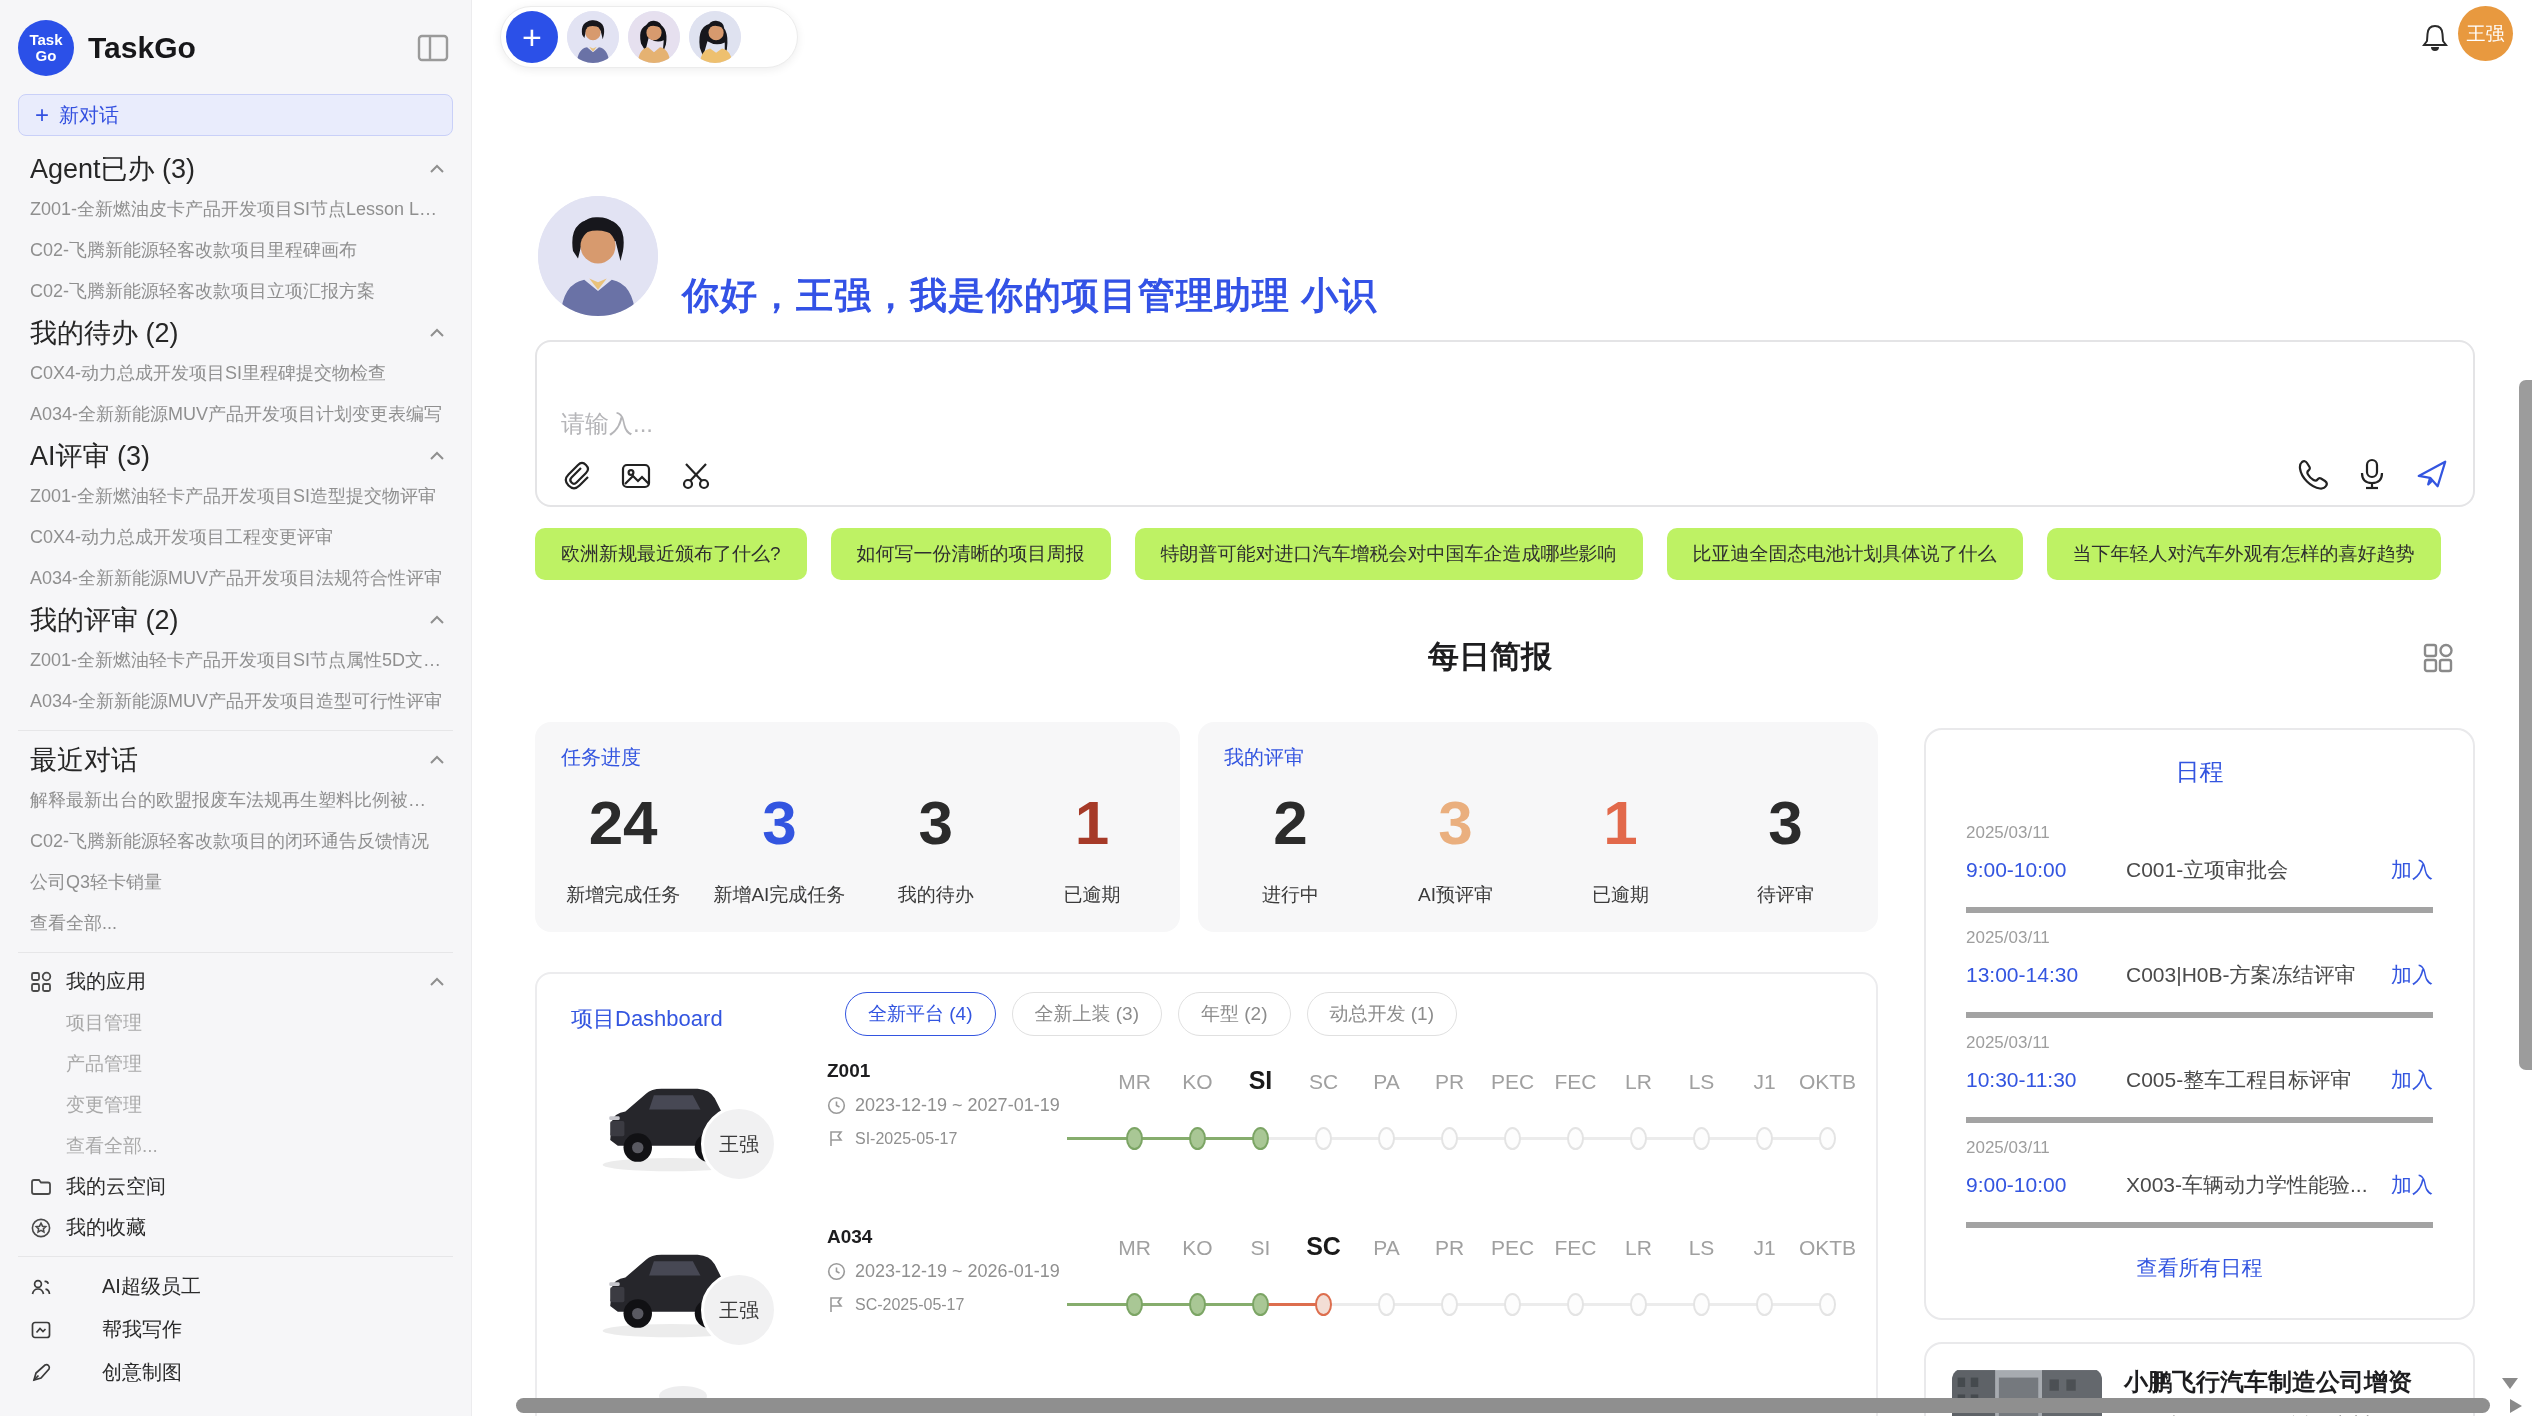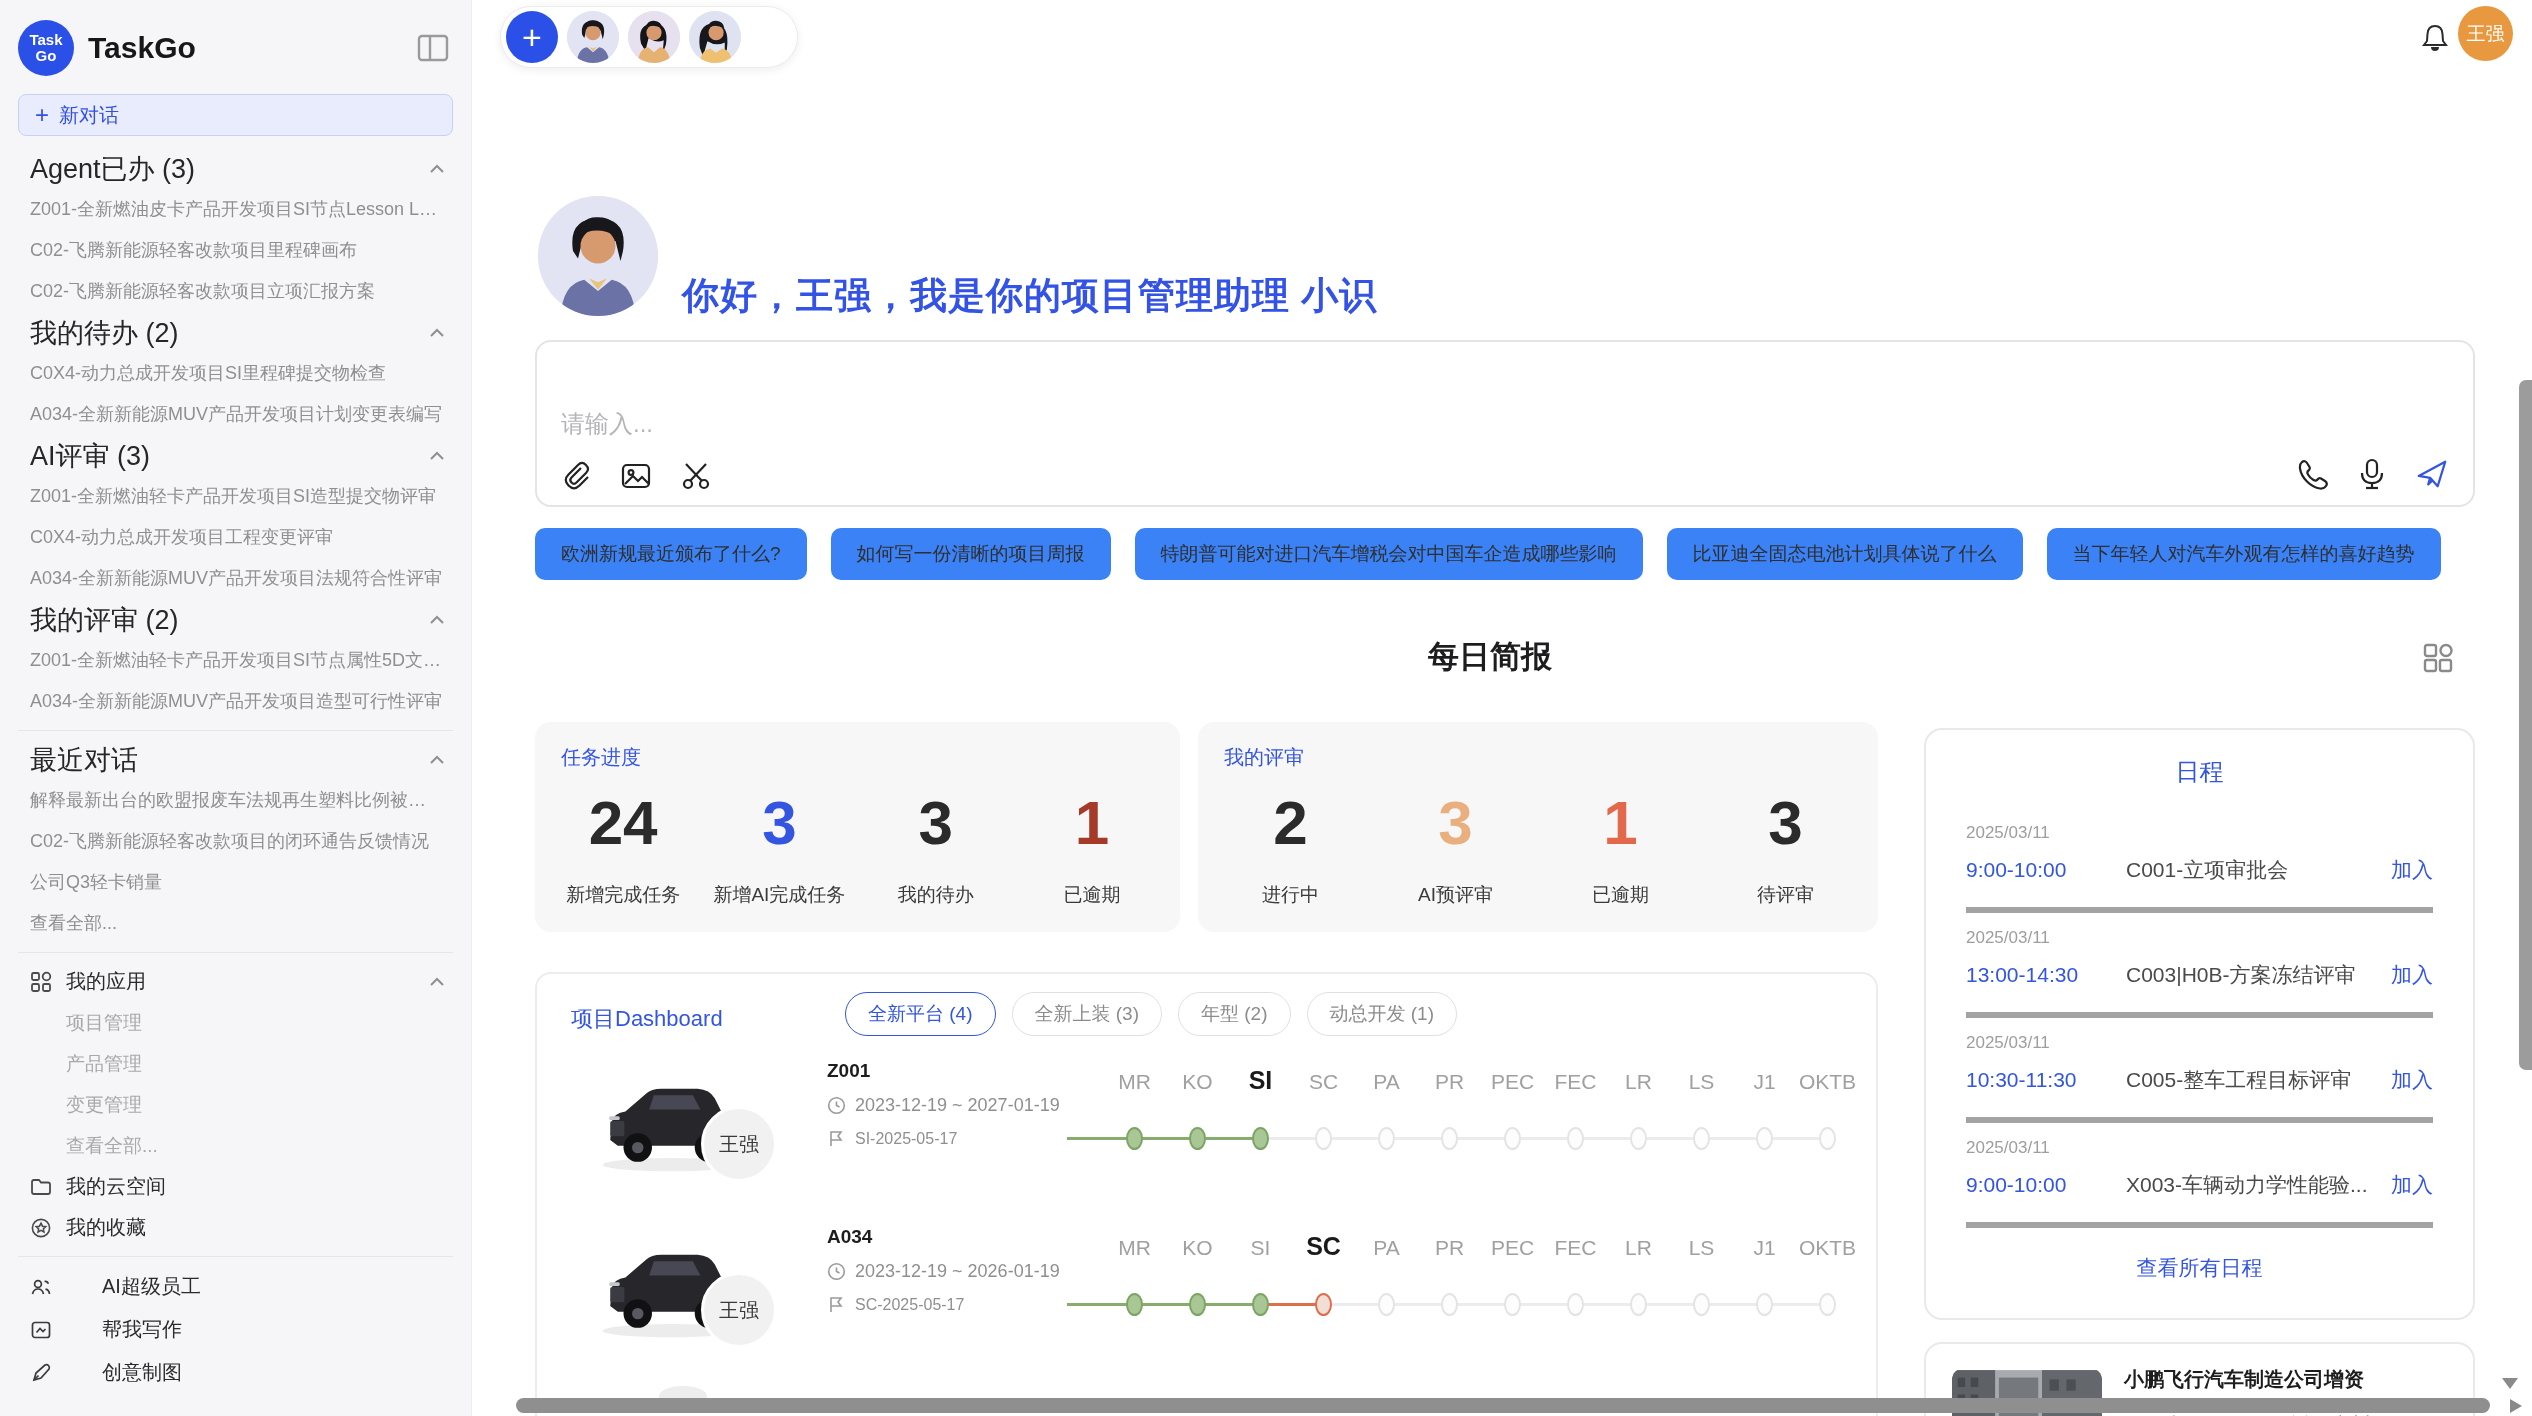--- a/index.html
+++ b/index.html
@@ -60,21 +60,21 @@
   
   .composer { position:absolute; left:535px; top:340px; width:1940px; height:167px;
     border:2px solid #e4e4e6; border-radius:16px; background:#fff; cursor:text; }
   .composer-ph { position:absolute; left:24px; top:66px; font-size:24px; color:#b5b5b8; }
   .composer-left-icons { position:absolute; left:22px; bottom:12px; display:flex; gap:26px; }
   .composer-right-icons { position:absolute; right:24px; bottom:14px; display:flex; gap:26px; align-items:center; }
   .cicon { width:34px; height:34px; cursor:pointer; display:flex; }
 
   
   #chips { position:absolute; left:535px; top:528px; display:flex; gap:24px; }
-  .chip { height:52px; line-height:52px; padding:0 26px; background:#3b82f6; border-radius:10px;
+  .chip { height:52px; line-height:52px; padding:0 26px; background:#bef264; border-radius:10px;
     font-size:19px; color:#2f2f2f; white-space:nowrap; cursor:pointer; }
 
   
   .daily-title { position:absolute; left:472px; top:636px; width:2036px; text-align:center;
     font-size:31px; font-weight:bold; color:#1d1d1f; }
   .daily-grid-btn { position:absolute; left:2420px; top:640px; width:36px; height:36px; cursor:pointer; }
   .stat-card { position:absolute; top:722px; height:210px; background:#f7f7f8; border-radius:16px; }
   #stat-card-0 { left:535px; width:645px; }
   #stat-card-1 { left:1198px; width:680px; }
   .stat-card-title { position:absolute; left:26px; top:22px; font-size:20px; color:#3355e0; }
@@ -127,21 +127,21 @@
   .sched-join { font-size:21px; color:#3355e0; cursor:pointer; flex:none; }
   .sched-viewall { position:absolute; left:0; right:0; top:524px; text-align:center; font-size:21px;
     color:#3355e0; cursor:pointer; }
 
   
   .news-card { position:absolute; left:1924px; top:1342px; width:551px; height:220px;
     background:#fff; border:2px solid #e9e9eb; border-radius:18px; overflow:hidden; }
   .news-img { position:absolute; left:26px; top:24px; width:150px; height:112px; border-radius:12px;
     overflow:hidden; }
   .news-img svg { width:100%; height:100%; display:block; }
-  .news-title { position:absolute; left:198px; top:22px; font-size:20px; font-weight:bold; color:#1d1d1f; }
+  .news-title { position:absolute; left:198px; top:22px; font-size:24px; font-weight:bold; color:#1d1d1f; }
   .news-snippet { position:absolute; left:198px; top:66px; width:330px; font-size:20px; color:#555;
     line-height:1.5; }
 
   
   .hscroll-thumb { position:absolute; left:516px; top:1398px; width:1974px; height:15px;
     background:#8f8f8f; border-radius:8px; cursor:pointer; }
   .hscroll-arrow { position:absolute; left:2510px; top:1399px; width:0; height:0;
     border-left:12px solid #8a8a8a; border-top:7px solid transparent; border-bottom:7px solid transparent; cursor:pointer; }
   .vscroll-thumb { position:absolute; left:2519px; top:380px; width:13px; height:690px;
     background:#9c9c9c; border-radius:7px 0 0 7px; cursor:pointer; }

